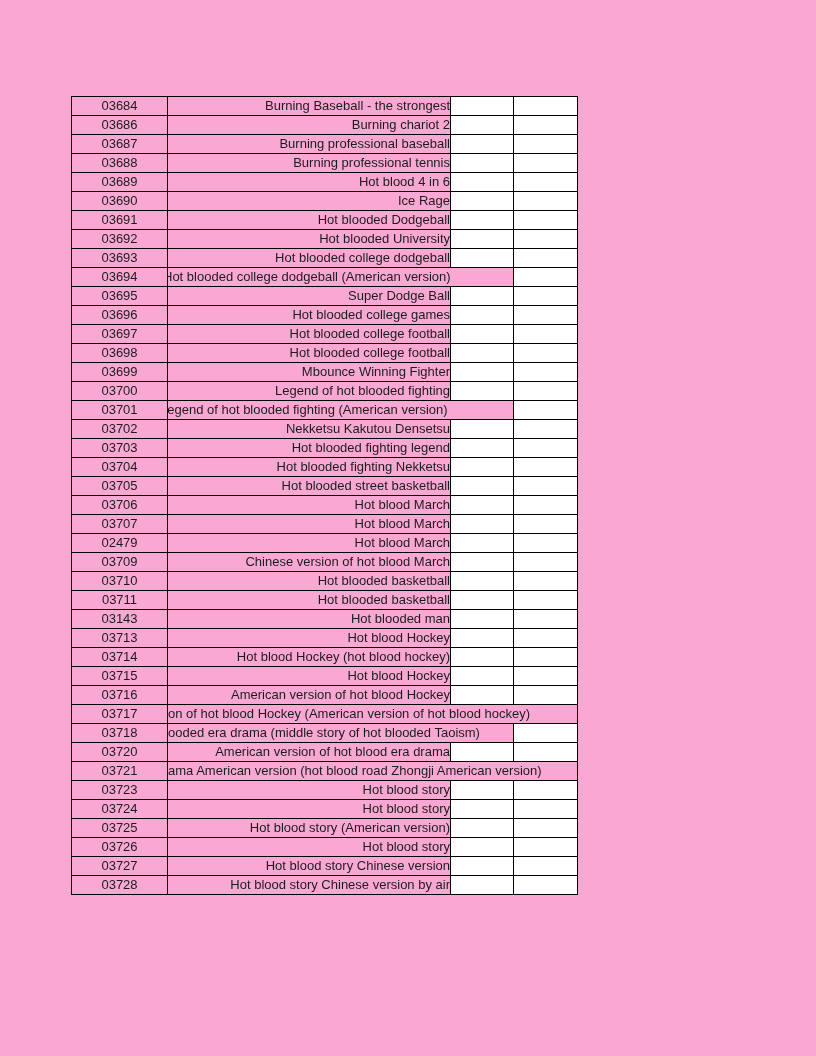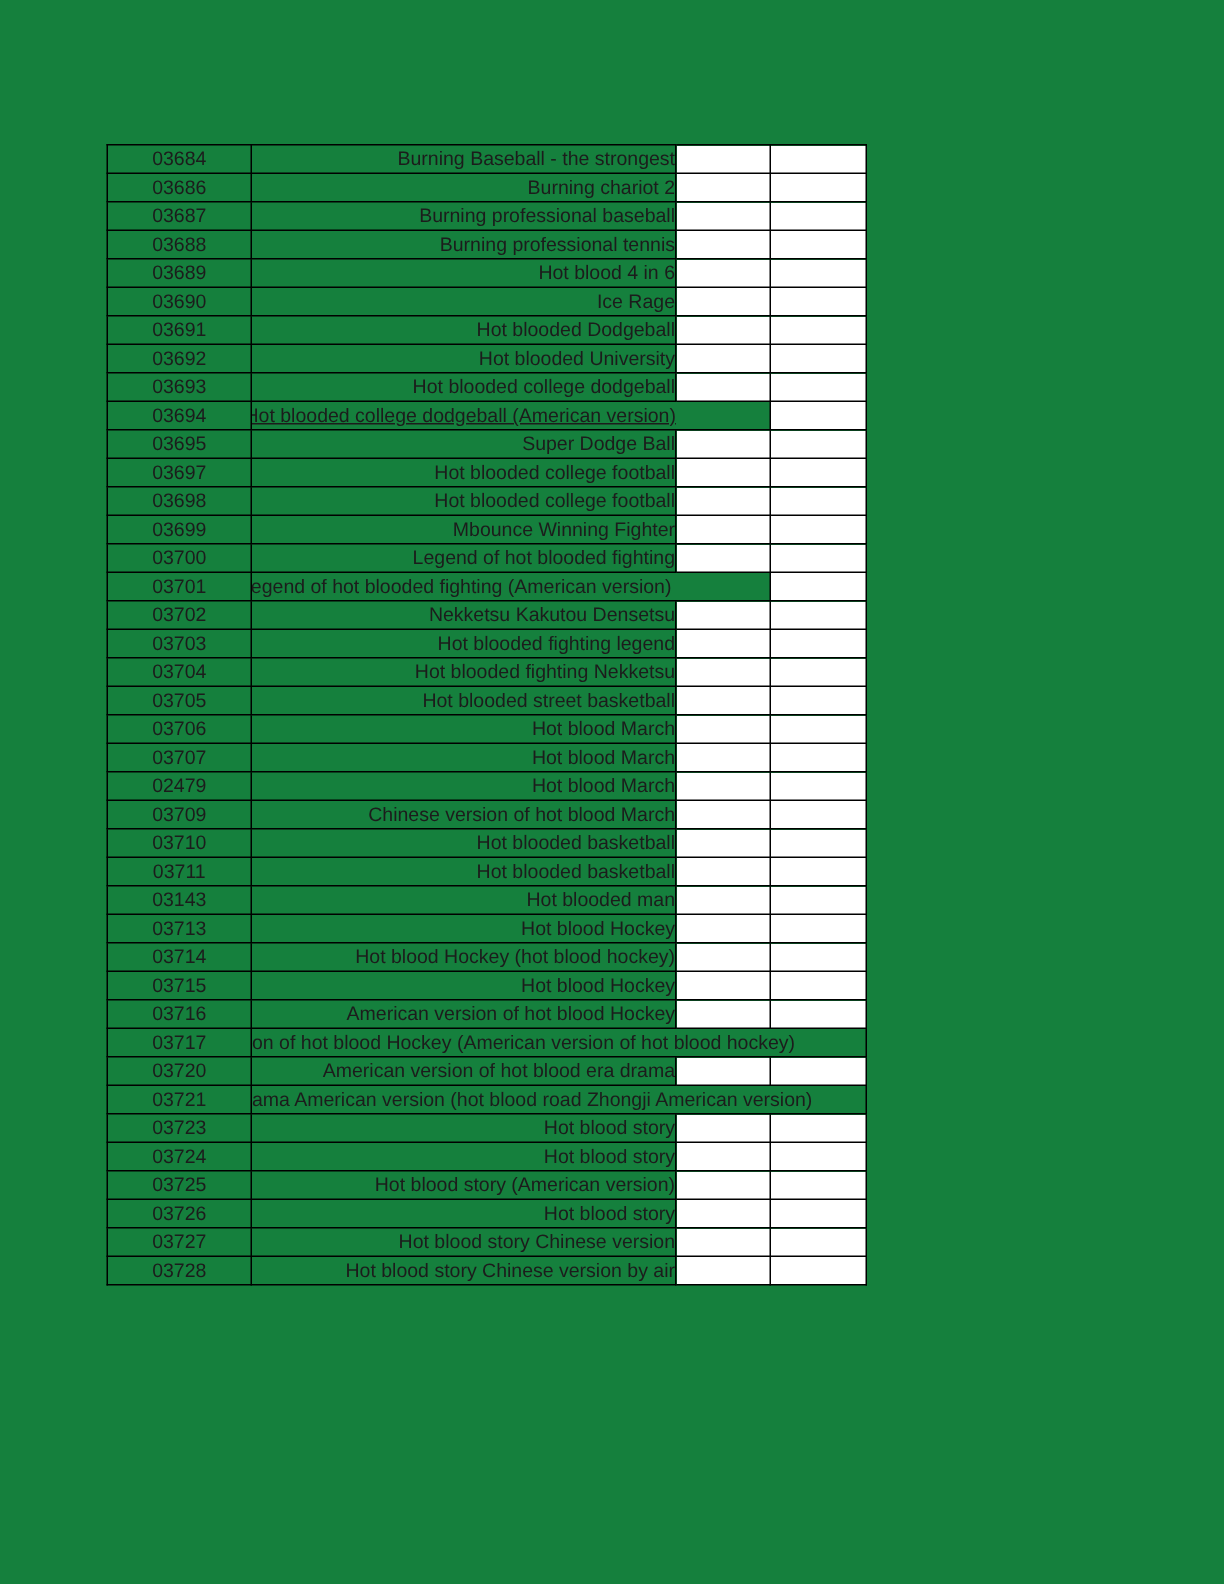--- a/index.html
+++ b/index.html
@@ -4,21 +4,21 @@
 <style>
   html, body {
     margin: 0;
     padding: 0;
     background: #ffffff;
   }
   .page {
     position: relative;
     width: 816px;
     height: 1056px;
-    background: #15803d;
+    background: #f9a8d4;
     overflow: hidden;
     font-family: "Liberation Sans", sans-serif;
   }
   table.grid {
     position: absolute;
     left: 71px;
     top: 96px;
     border-collapse: collapse;
     table-layout: fixed;
   }
@@ -99,30 +99,36 @@
           <td class="empty-cell"></td>
         </tr>
         <tr>
           <td class="id-cell">03693</td>
           <td class="title-cell"><span class="t">Hot blooded college dodgeball</span></td>
           <td class="empty-cell"></td>
           <td class="empty-cell"></td>
         </tr>
         <tr>
           <td class="id-cell">03694</td>
-          <td class="title-cell clip" colspan="2"><span class="t" style="margin-left: -5px; text-decoration: underline;">Hot blooded college dodgeball (American version)</span></td>
+          <td class="title-cell clip" colspan="2"><span class="t" style="margin-left: -5px;">Hot blooded college dodgeball (American version)</span></td>
           <td class="empty-cell"></td>
         </tr>
         <tr>
           <td class="id-cell">03695</td>
           <td class="title-cell"><span class="t">Super Dodge Ball</span></td>
           <td class="empty-cell"></td>
           <td class="empty-cell"></td>
         </tr>
         <tr>
+          <td class="id-cell">03696</td>
+          <td class="title-cell"><span class="t">Hot blooded college games</span></td>
+          <td class="empty-cell"></td>
+          <td class="empty-cell"></td>
+        </tr>
+        <tr>
           <td class="id-cell">03697</td>
           <td class="title-cell"><span class="t">Hot blooded college football</span></td>
           <td class="empty-cell"></td>
           <td class="empty-cell"></td>
         </tr>
         <tr>
           <td class="id-cell">03698</td>
           <td class="title-cell"><span class="t">Hot blooded college football</span></td>
           <td class="empty-cell"></td>
           <td class="empty-cell"></td>
@@ -230,20 +236,25 @@
         </tr>
         <tr>
           <td class="id-cell">03716</td>
           <td class="title-cell"><span class="t">American version of hot blood Hockey</span></td>
           <td class="empty-cell"></td>
           <td class="empty-cell"></td>
         </tr>
         <tr>
           <td class="id-cell">03717</td>
           <td class="title-cell clip" colspan="3"><span class="t">on of hot blood Hockey (American version of hot blood hockey)</span></td>
+        </tr>
+        <tr>
+          <td class="id-cell">03718</td>
+          <td class="title-cell clip" colspan="2"><span class="t">ooded era drama (middle story of hot blooded Taoism)</span></td>
+          <td class="empty-cell"></td>
         </tr>
         <tr>
           <td class="id-cell">03720</td>
           <td class="title-cell"><span class="t">American version of hot blood era drama</span></td>
           <td class="empty-cell"></td>
           <td class="empty-cell"></td>
         </tr>
         <tr>
           <td class="id-cell">03721</td>
           <td class="title-cell clip" colspan="3"><span class="t">ama American version (hot blood road Zhongji American version)</span></td>

